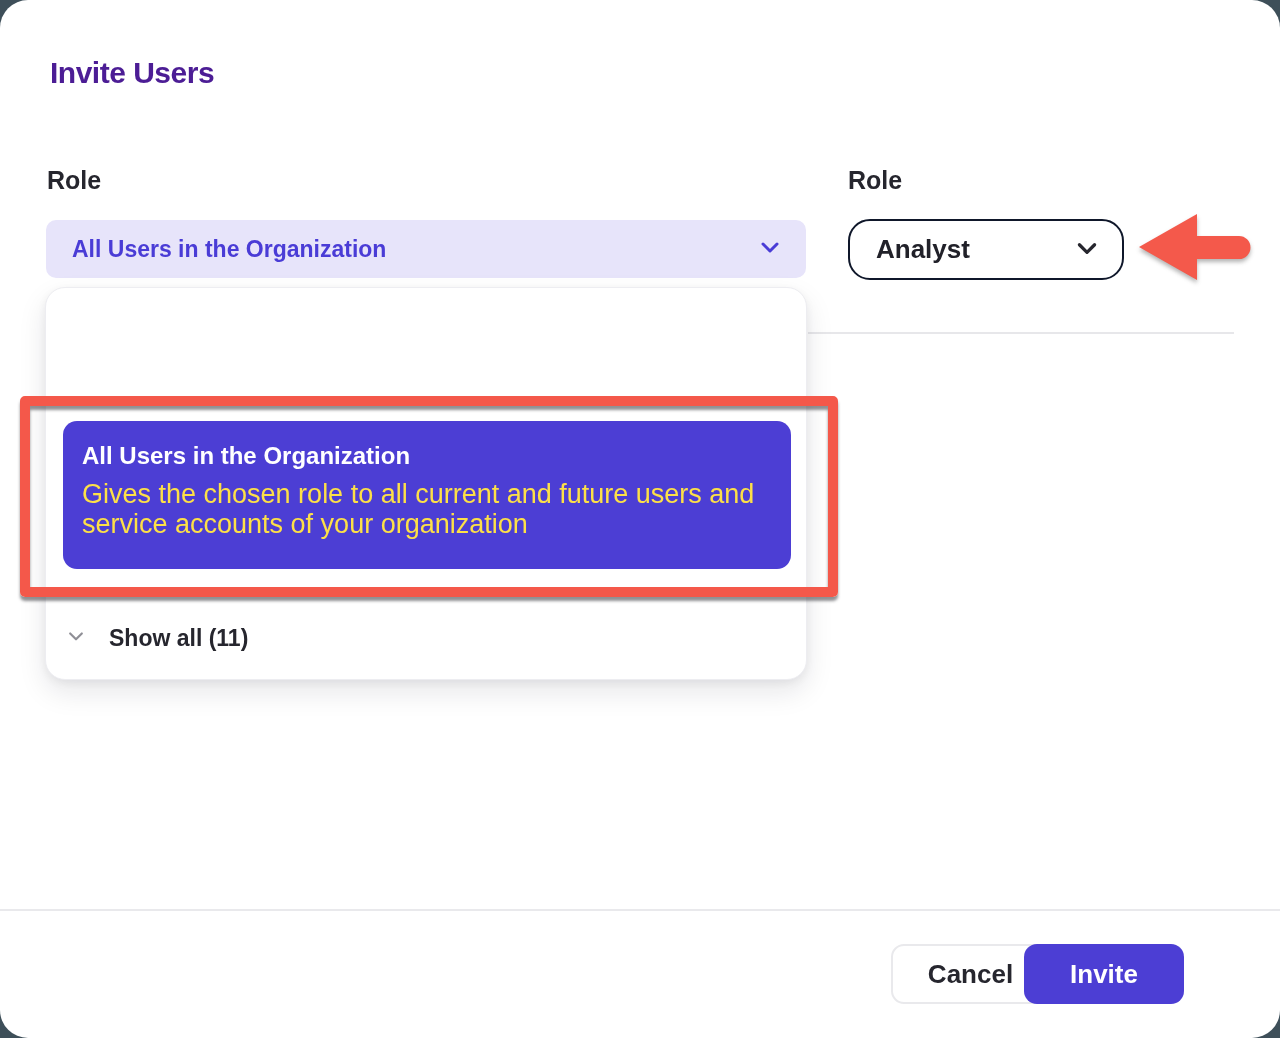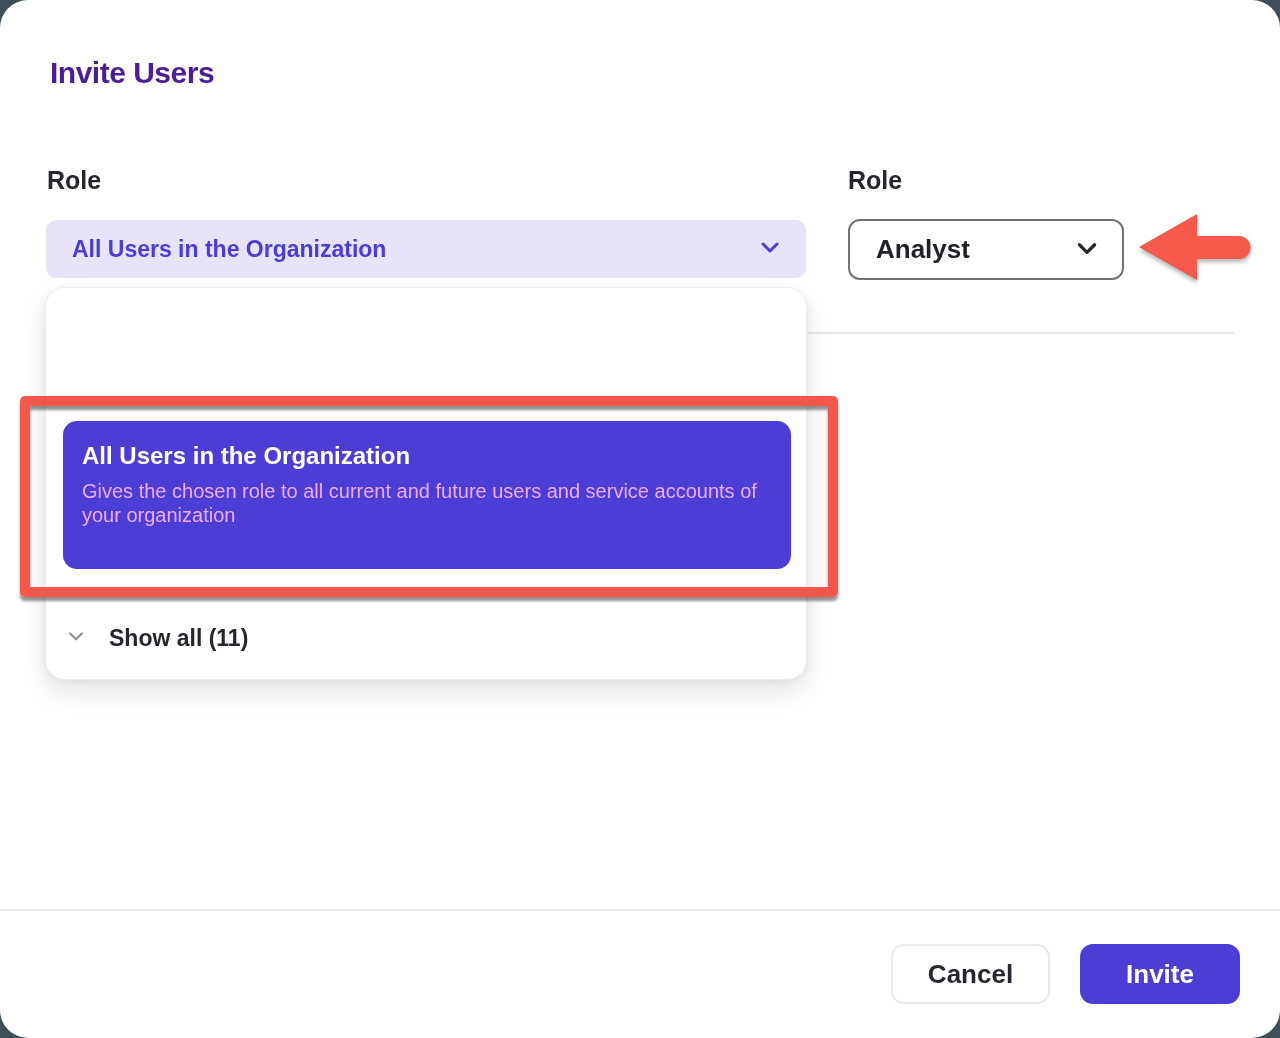--- a/index.html
+++ b/index.html
@@ -40,22 +40,22 @@
     font-size: 23px; font-weight: 700; color: #4a3cd6;
     flex: 1;
   }
   .user-trigger svg { flex: 0 0 auto; }
 
   
   .role-select {
     position: absolute; left: 848px; top: 219px;
     width: 276px; height: 61px;
     background: #ffffff;
-    border: 2px solid #737373;
-    border-radius: 12px;
+    border: 2px solid #0f172a;
+    border-radius: 22px;
     display: flex; align-items: center;
     padding: 0 22px 0 26px;
     cursor: pointer;
   }
   .role-select .value {
     font-size: 26px; font-weight: 600; color: #212129;
     flex: 1;
   }
 
   .divider-right {
@@ -97,22 +97,22 @@
     background: #4c3ed4;
     border-radius: 14px;
     padding: 21px 24px 0 19px;
     cursor: pointer;
   }
   .option-title {
     font-size: 24px; font-weight: 700; color: #ffffff;
     margin-bottom: 9px;
   }
   .option-desc {
-    font-size: 20px; font-weight: 400; color: #f0abfc;
-    line-height: 24px;
+    font-size: 27px; font-weight: 400; color: #fde047;
+    line-height: 30px;
   }
   .show-all-row {
     position: absolute; left: 0; top: 326px;
     width: 100%; height: 48px;
     display: flex; align-items: center;
     padding-left: 20px;
     cursor: pointer;
   }
   .show-all-row svg { flex: 0 0 auto; margin-right: 23px; }
   .show-all-label { font-size: 23px; font-weight: 600; color: #26262e; }
@@ -146,21 +146,21 @@
     font-family: "Liberation Sans", sans-serif;
     font-size: 26px; cursor: pointer; text-align: center;
   }
   .btn-cancel {
     left: 891px; width: 159px;
     background: #ffffff;
     border: 2px solid #e9e9ec;
     color: #26262e; font-weight: 600;
   }
   .btn-invite {
-    left: 1080px; width: 160px;
+    left: 1024px; width: 160px;
     background: #4c3ed4;
     border: none;
     color: #ffffff; font-weight: 600;
   }
 </style>
 </head>
 <body>
 
 <div class="dialog">
 

